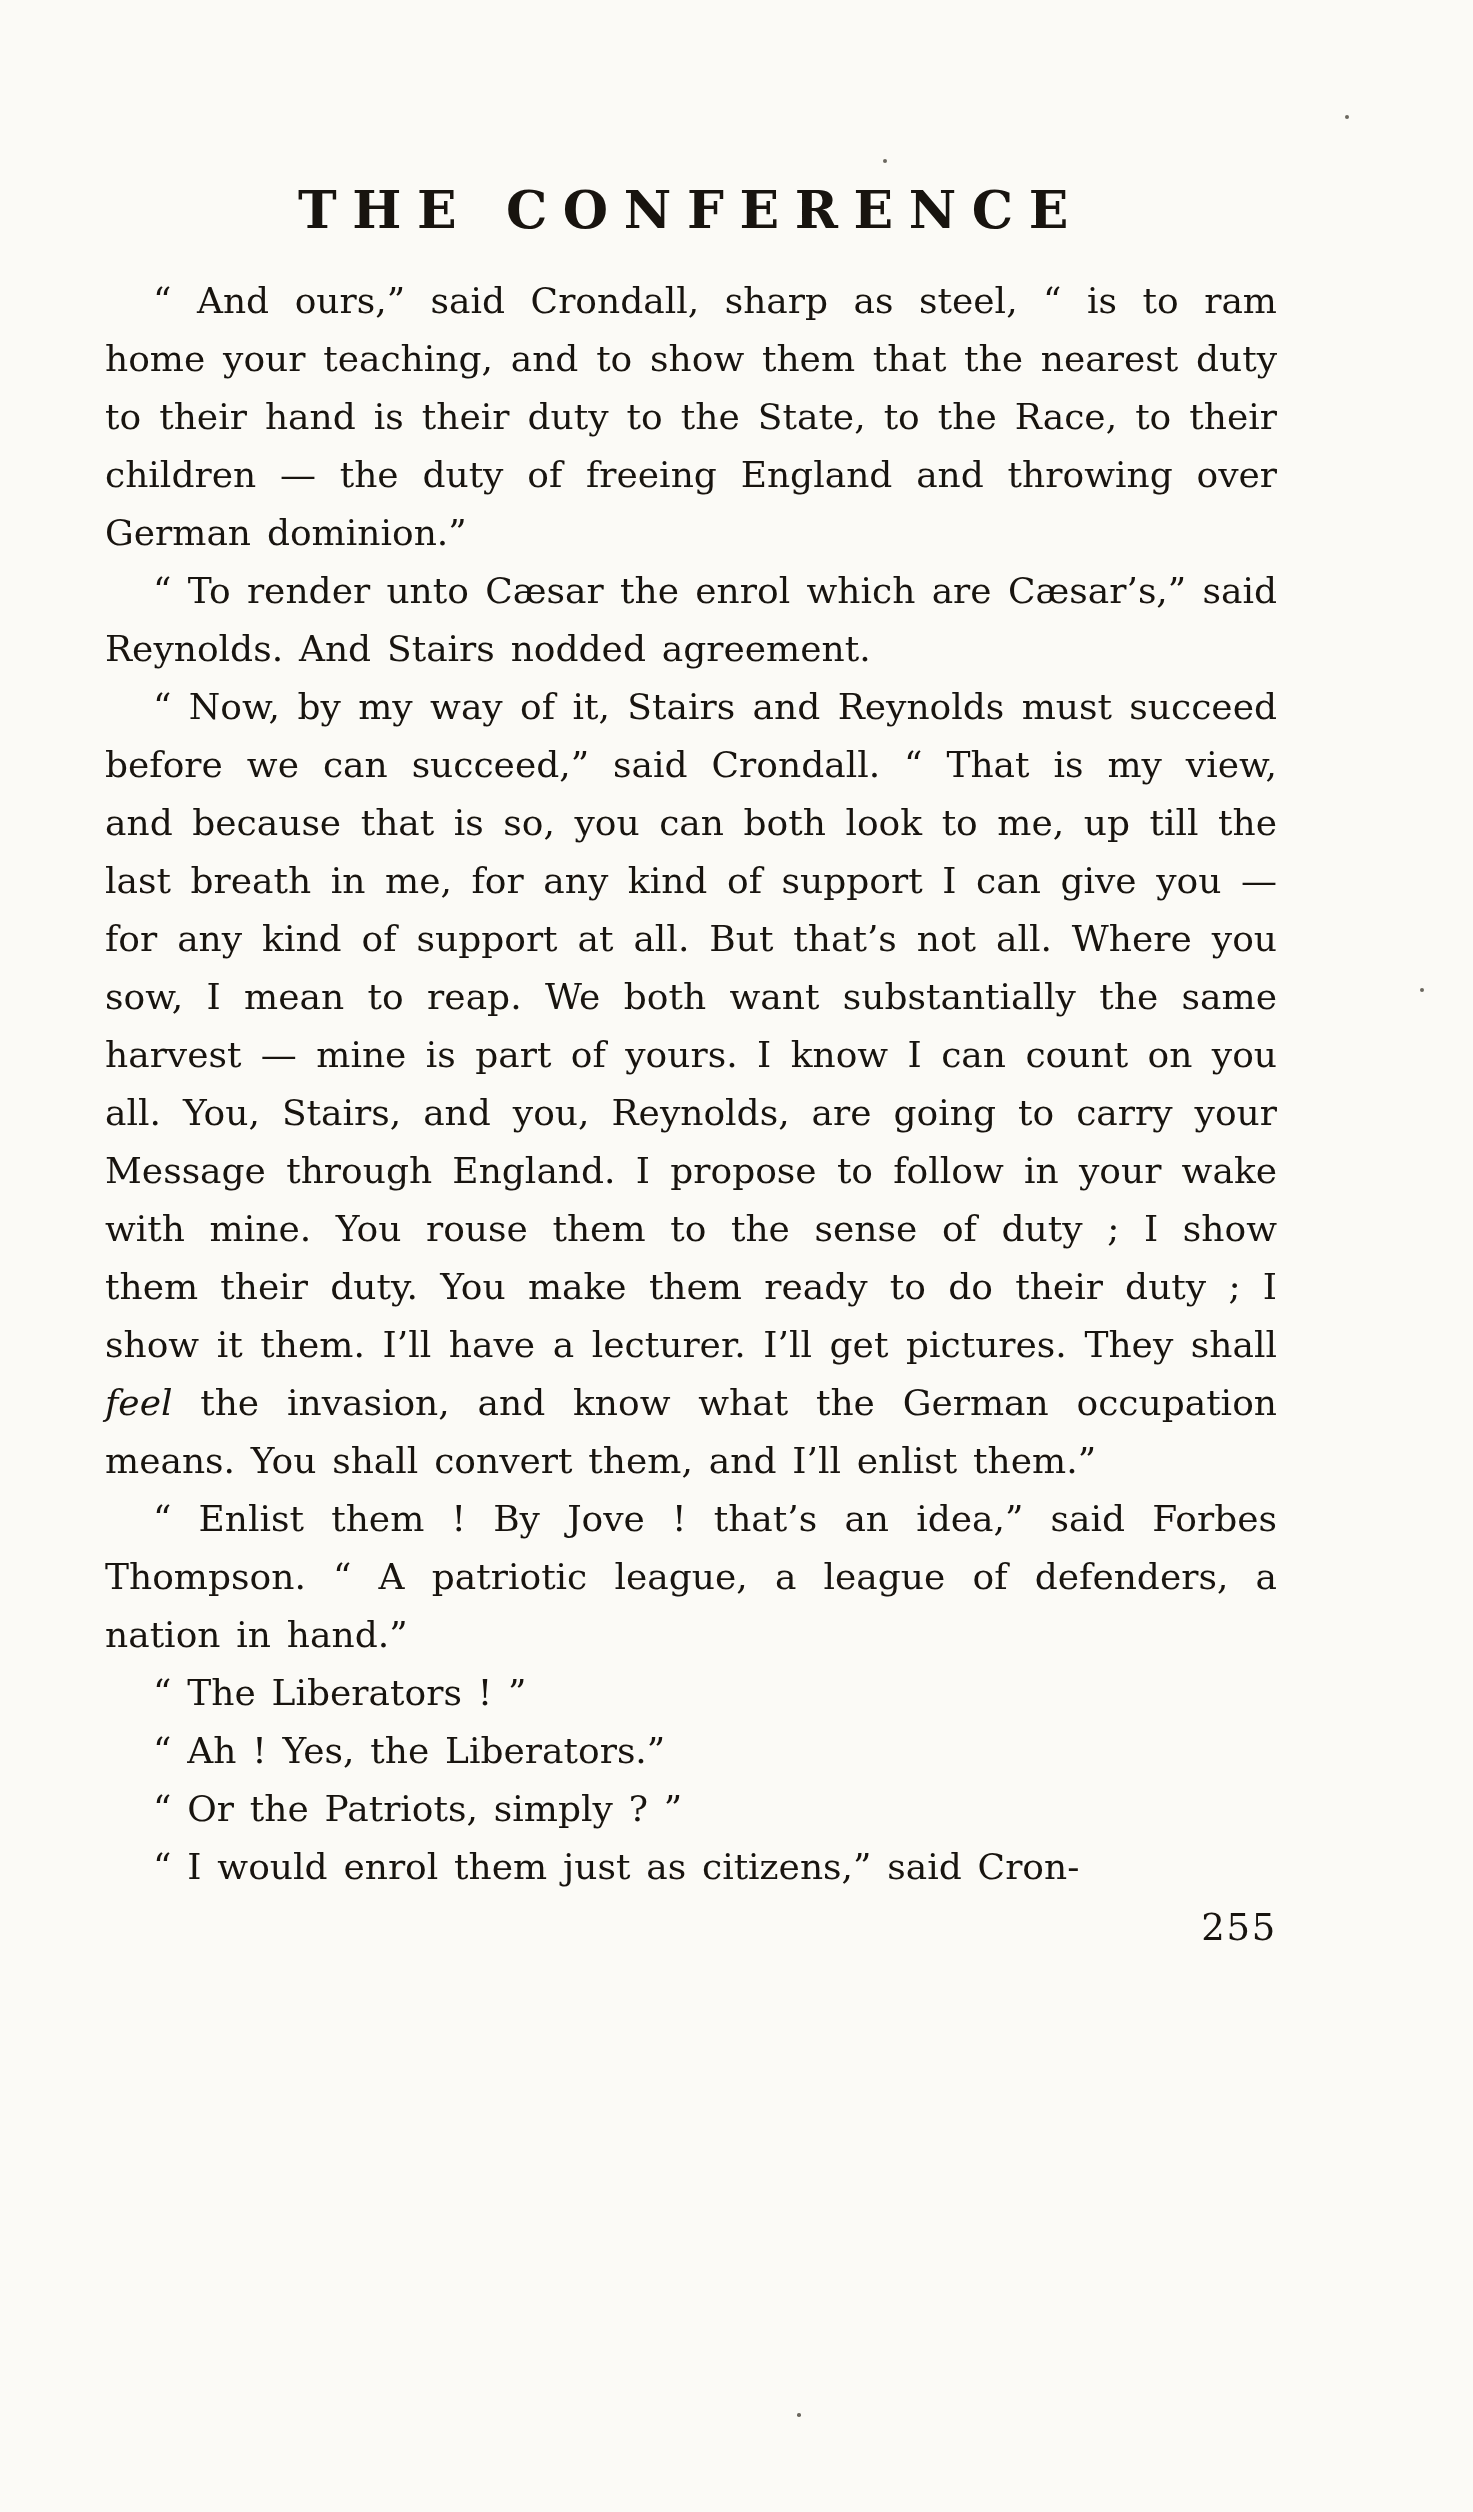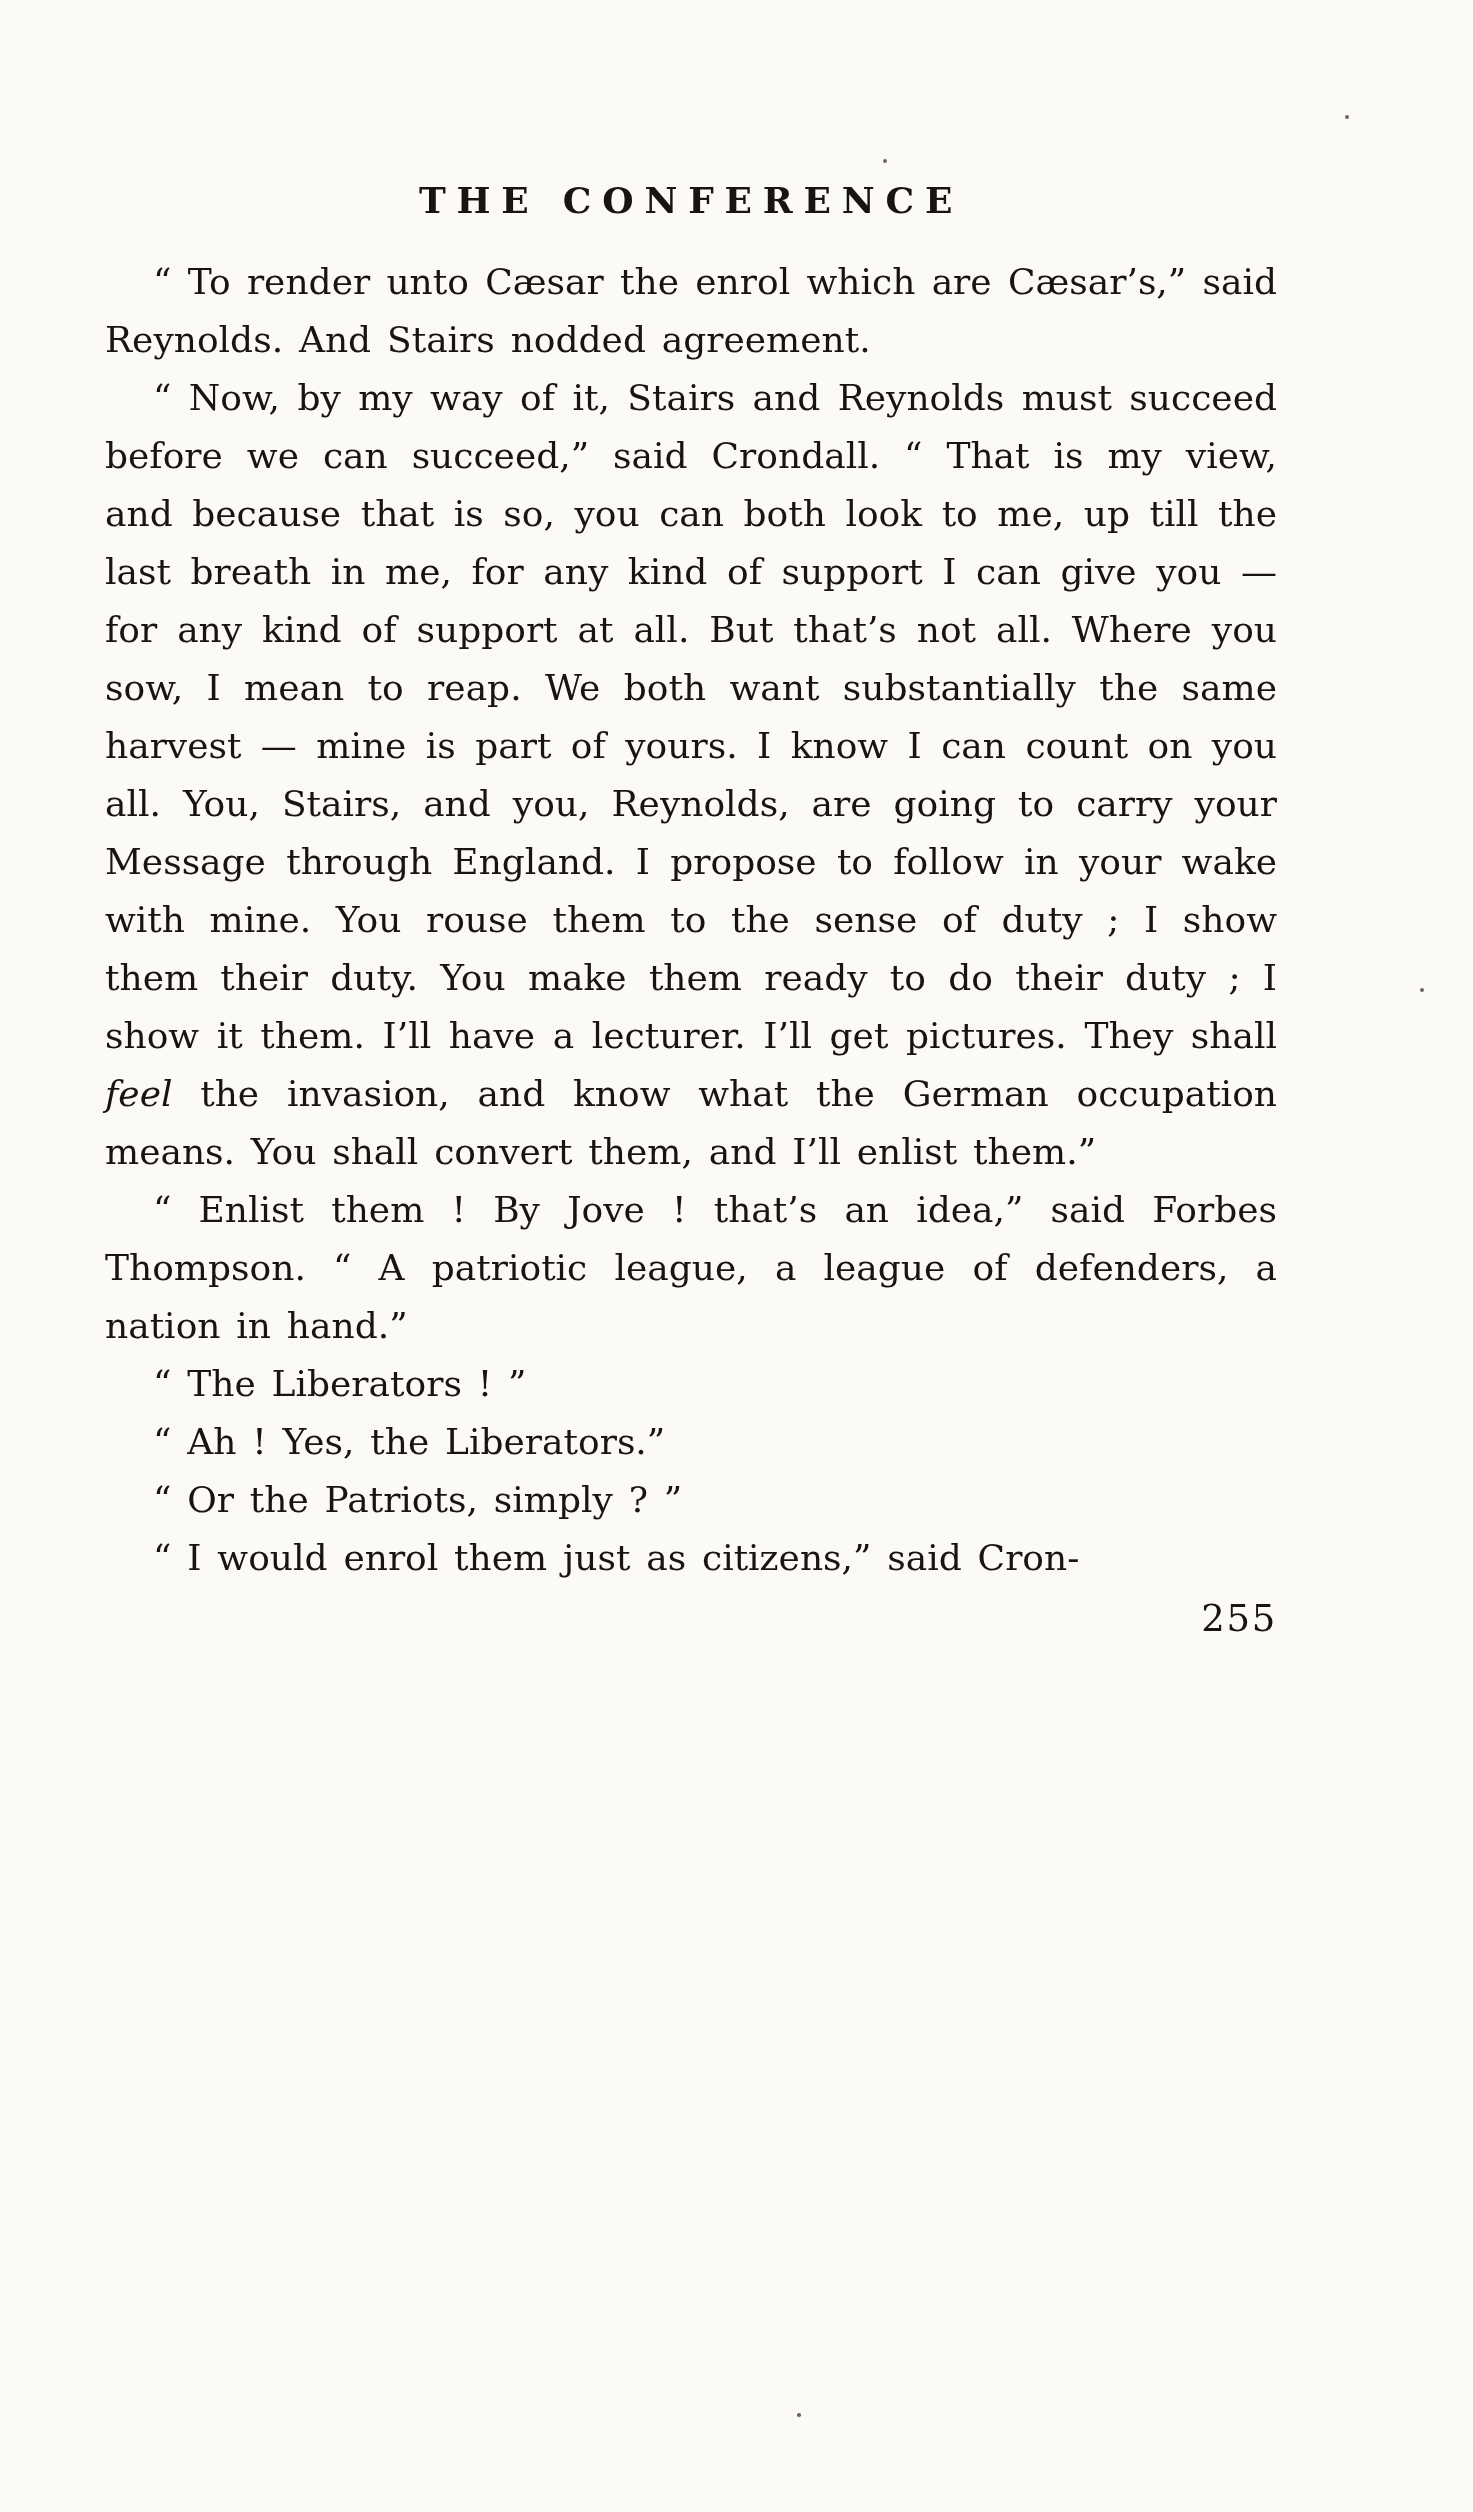--- a/index.html
+++ b/index.html
@@ -15,21 +15,21 @@
     position: relative;
     overflow: hidden;
   }
   .content {
     position: absolute;
     left: 105px;
     top: 179px;
     width: 1172px;
   }
   .title {
-    font-size: 36px;
+    font-size: 52px;
     font-weight: 700;
     letter-spacing: 0.30em;
     text-align: center;
     margin: 0 0 31.5px 0;
     white-space: nowrap;
   }
   .para {
     font-size: 36px;
     line-height: 58px;
     text-align: justify;
@@ -62,20 +62,21 @@
 
 <div class="speck speck-1"></div>
 <div class="speck speck-2"></div>
 <div class="speck speck-3"></div>
 <div class="speck speck-4"></div>
 
 <div class="content">
 
   <h1 class="title">THE CONFERENCE</h1>
 
+  <p class="para">“ And ours,” said Crondall, sharp as steel, “ is to ram home your teaching, and to show them that the nearest duty to their hand is their duty to the State, to the Race, to their children — the duty of freeing England and throwing over German dominion.”</p>
 
   <p class="para">“ To render unto Cæsar the enrol which are Cæsar’s,” said Reynolds.  And Stairs nodded agreement.</p>
 
   <p class="para"><span>“ Now, by my way of it, Stairs and Reynolds must succeed before we can succeed,” said Crondall. “ That is my view, and because that is so, you can both look to me, up till the last breath in me, for any kind of support I can give you — for any kind of support at all.  But that’s not all.  Where you sow, I mean to reap.  We both want substantially the same harvest — mine is part of yours.  I know I can count on you all.  You, Stairs, and you, Reynolds, are going to carry your Message through England. I propose to follow in your wake with mine.  You rouse them to the sense of duty ; I show them their duty.  You make them ready to do their duty ; I show it them.  I’ll have a lecturer.  I’ll get pictures. They shall </span><em>feel</em><span> the invasion, and know what the German occupation means.  You shall convert them, and I’ll enlist them.”</span></p>
 
   <p class="para">“ Enlist them !  By Jove !  that’s an idea,” said Forbes Thompson.  “ A patriotic league, a league of defenders, a nation in hand.”</p>
 
   <p class="para">“ The Liberators ! ”</p>
 
   <p class="para">“ Ah !  Yes, the Liberators.”</p>

